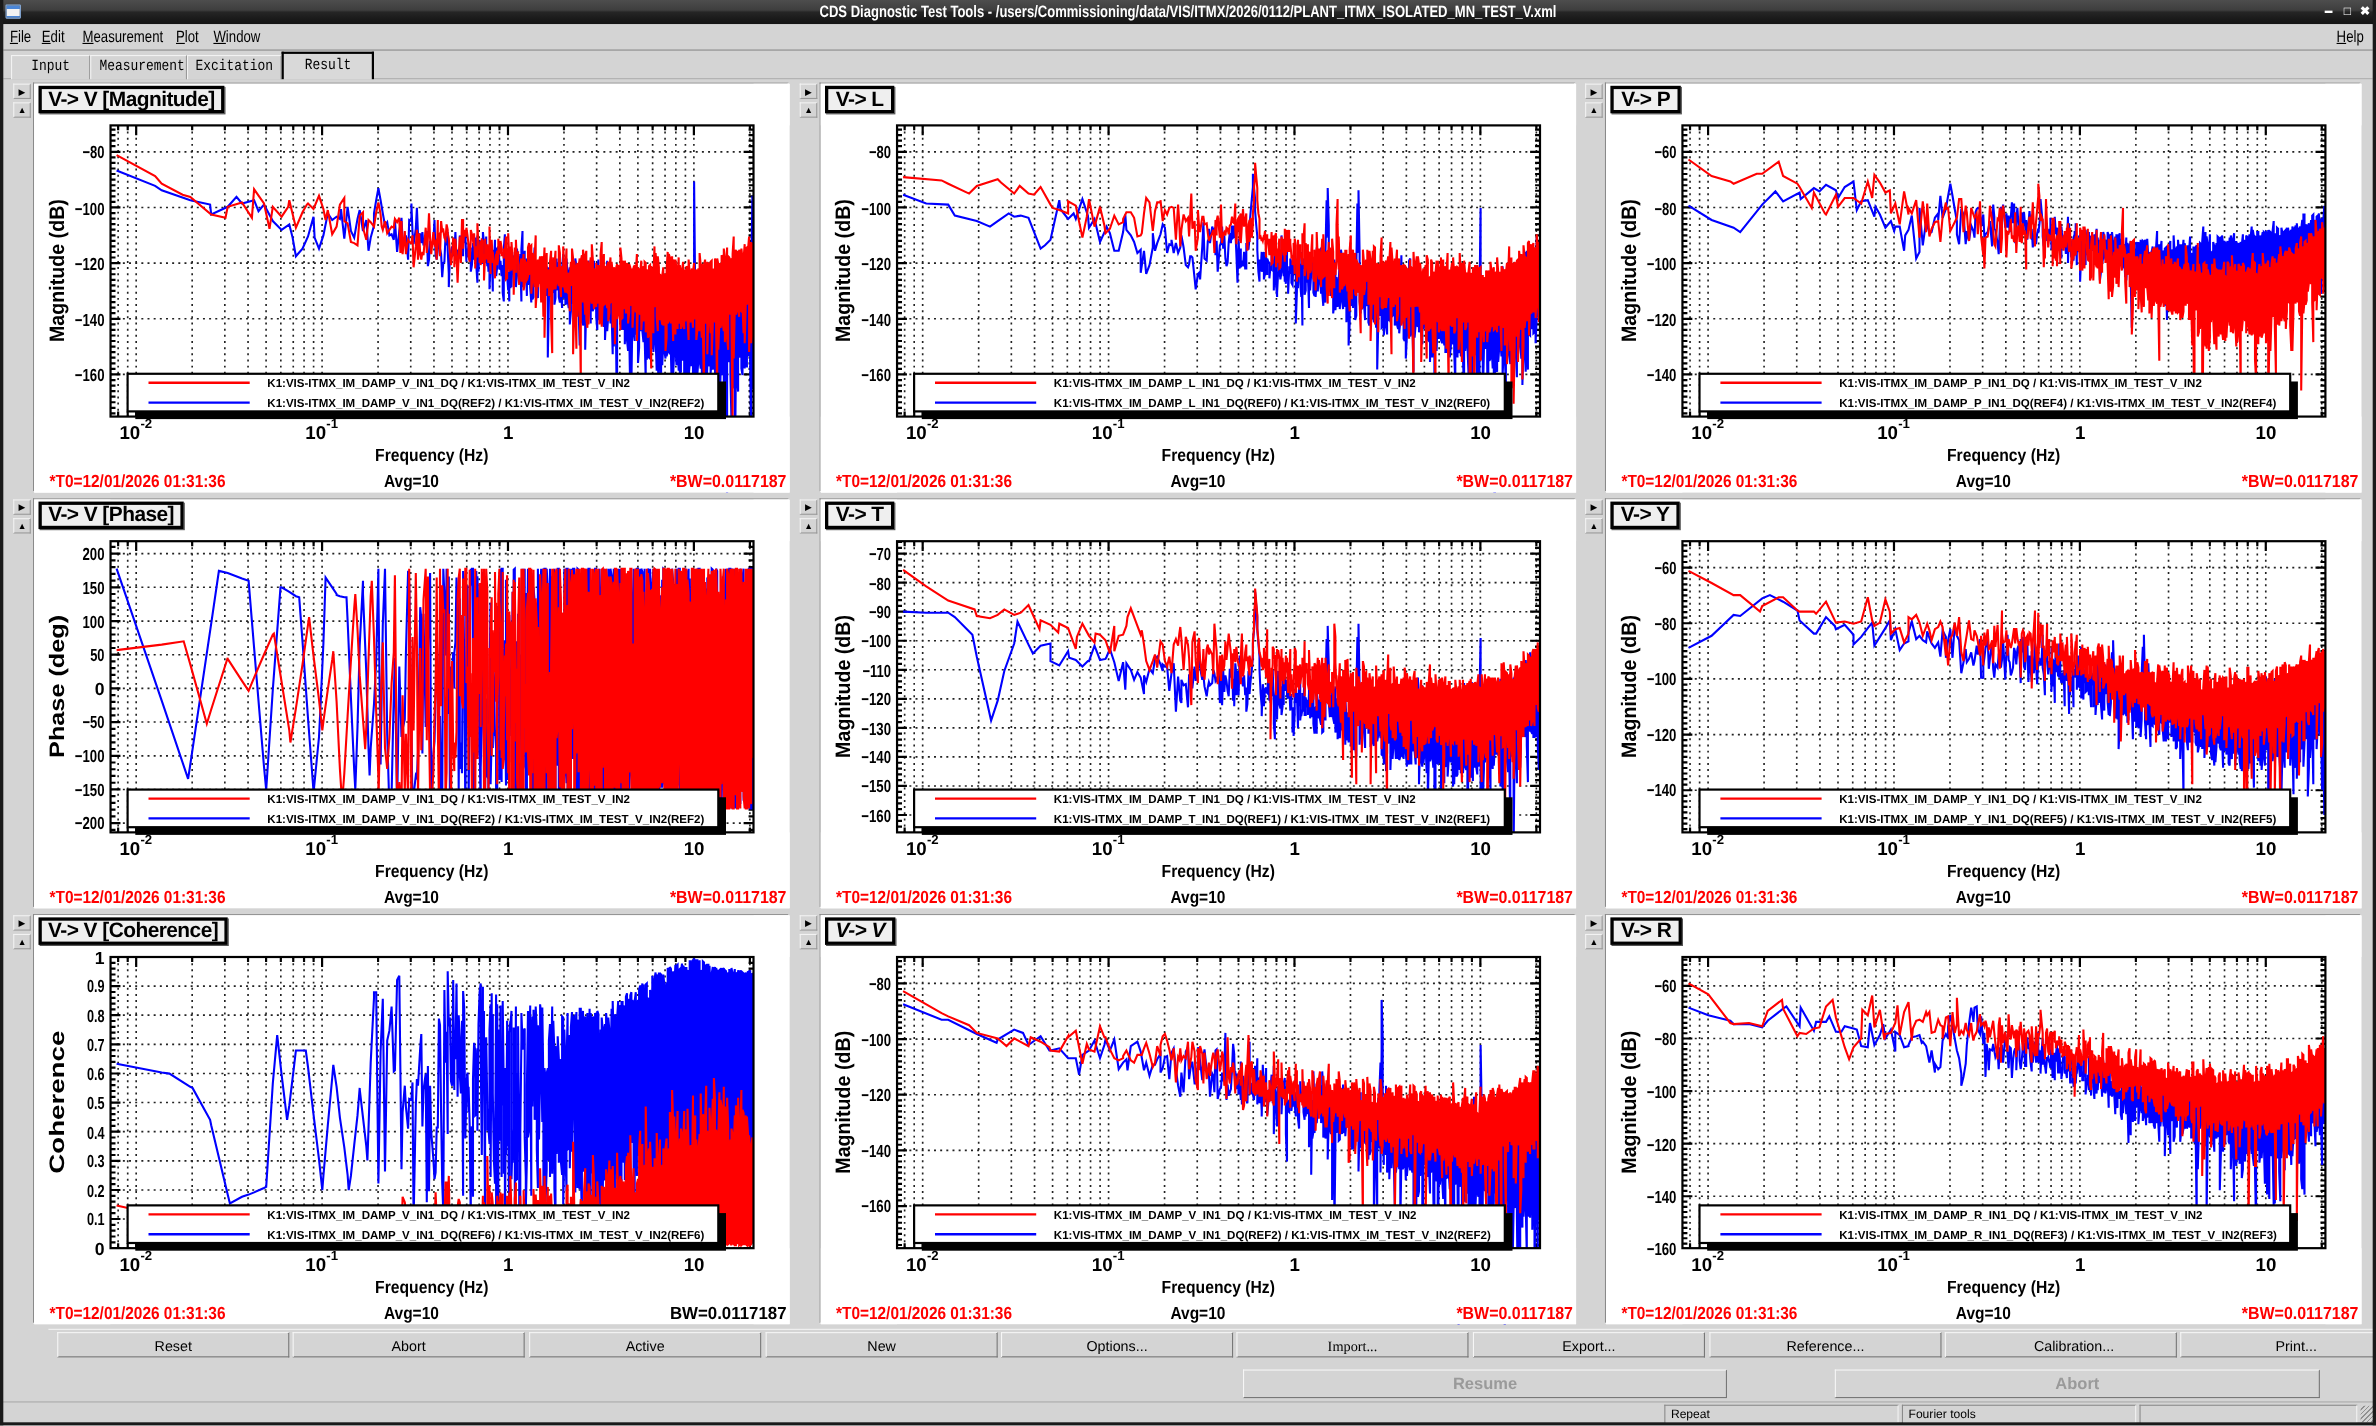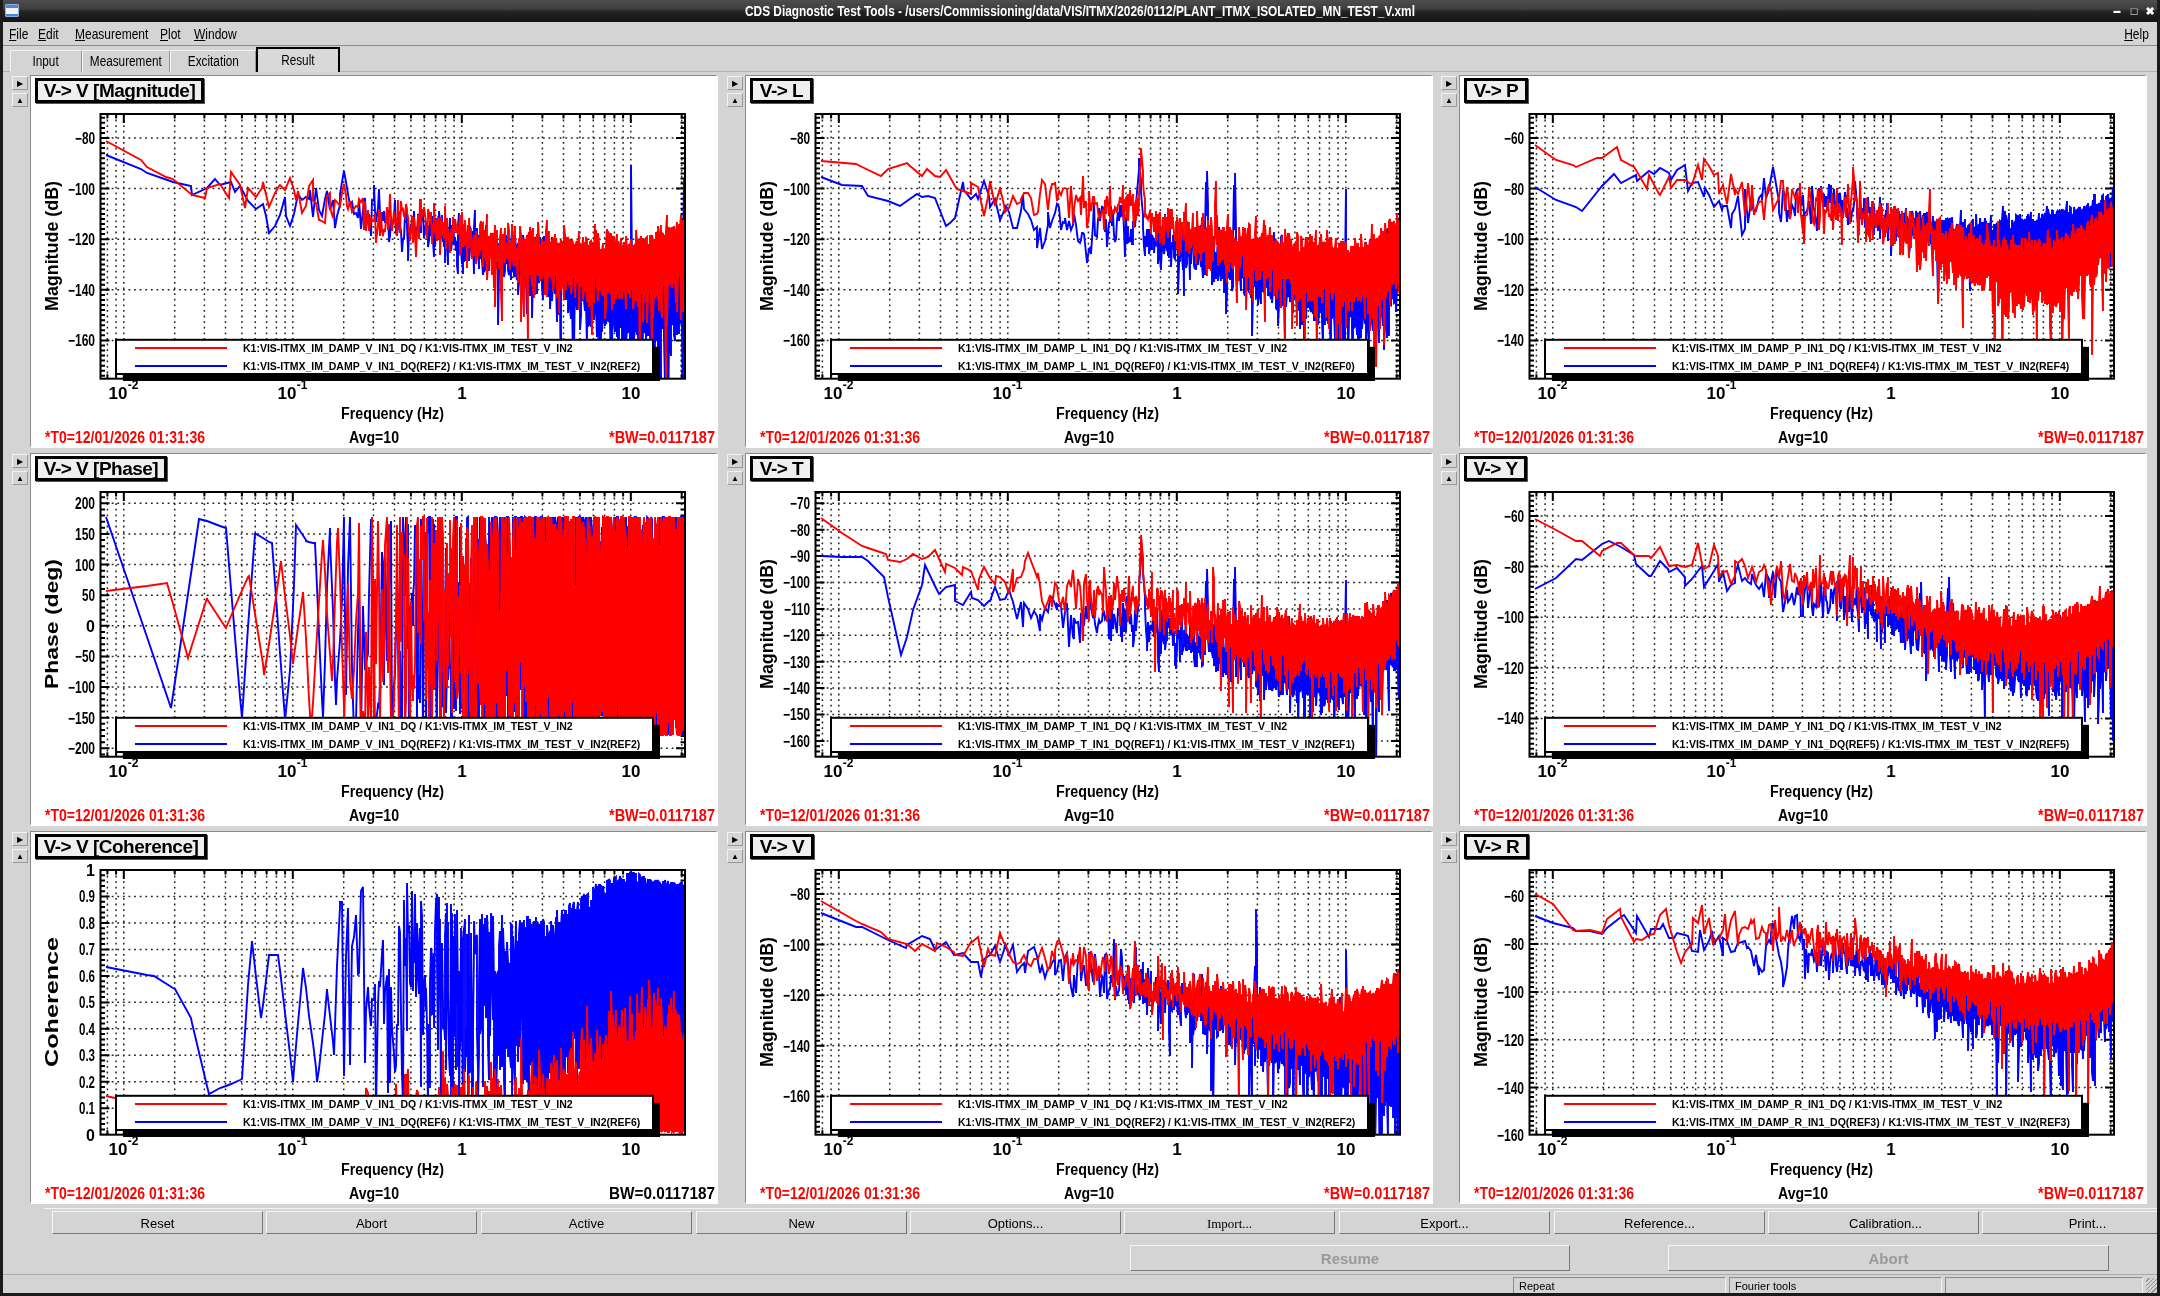--- a/index.html
+++ b/index.html
@@ -9,21 +9,21 @@
 #titlebar .t { display:inline-block; transform:scaleX(0.79); transform-origin:50% 50%; }
 #titlebar .ico { position:absolute; left:5px; top:4px; width:14px; height:13px;
   background:linear-gradient(#4a86d8 0 30%, #f2f2f2 30% 86%, #4a86d8 86%); border:1px solid #8ab0e0; border-radius:1px; }
 #titlebar .wb { position:absolute; top:0; height:22px; width:20px; color:#fff; font-weight:bold;
   font-size:11px; line-height:22px; text-align:center; }
 #menubar { position:absolute; left:3px; top:22px; width:2154px; height:24px; background:#d4d4d4;
   border-bottom:1px solid #8a8a8a; font-size:15px; color:#000; }
 #menubar span { position:absolute; top:3px; transform:scaleX(0.8); transform-origin:0 50%; }
 #menubar span.r { transform-origin:100% 50%; }
 #menubar u { text-decoration:underline; }
-#tabs { position:absolute; left:3px; top:47px; width:2154px; height:25px; border-bottom:1px solid #b0b0b0; }
+#tabs { position:absolute; left:3px; top:47px; width:2154px; height:25px; border-bottom:1px solid #b0b0b0;font-family:Liberation Mono, monospace; }
 .tab { position:absolute; top:3px; height:22px; background:#d4d4d4; border:1px solid #999;
   border-top-color:#f2f2f2; border-left-color:#f2f2f2; border-bottom:none; font-size:14px;
   text-align:center; padding-top:2px; }
 .tab span { display:inline-block; transform:scaleX(0.84); transform-origin:center; }
 .tab.active { top:0; height:25px; background:#d9d9d9; border:2px solid #000; border-bottom:none; padding-top:3px; }
 .panel { position:absolute; width:687px; height:372px; background:#fff;
   border:1px solid; border-color:#8a8a8a #eee #eee #8a8a8a; }
 .panel svg { position:absolute; left:0; top:0; }
 .ptitle { position:absolute; left:4px; top:2px; height:25px; background:#efefef;
   border:3px solid #000; font-size:19px; font-weight:bold; text-align:center; line-height:19px; letter-spacing:-0.5px;
@@ -379,21 +379,21 @@
       <rect x="92" y="270.8" width="537" height="34.19999999999999" fill="#000"></rect>
       <rect x="85" y="263.8" width="537" height="34.19999999999999" fill="#fff" stroke="#000" stroke-width="2"></rect>
       <path d="M104 272H196" stroke="#f00" stroke-width="2.2" fill="none"></path>
       <path d="M104 290H196" stroke="#00f" stroke-width="2.2" fill="none"></path>
       <text x="212" y="276" font-size="10.5" font-weight="bold">K1:VIS-ITMX_IM_DAMP_V_IN1_DQ / K1:VIS-ITMX_IM_TEST_V_IN2</text>
       <text x="212" y="294" font-size="10.5" font-weight="bold">K1:VIS-ITMX_IM_DAMP_V_IN1_DQ(REF2) / K1:VIS-ITMX_IM_TEST_V_IN2(REF2)</text>
       <text x="14" y="367" font-size="16" font-weight="bold" fill="#f00" textLength="160" lengthAdjust="spacingAndGlyphs">*T0=12/01/2026 01:31:36</text>
       <text x="318" y="367" font-size="16" font-weight="bold" textLength="50" lengthAdjust="spacingAndGlyphs">Avg=10</text>
       <text x="578" y="367" font-size="16" font-weight="bold" fill="#f00" textLength="106" lengthAdjust="spacingAndGlyphs">*BW=0.0117187</text>
     </svg>
-<div class="ptitle" style="width:64px;">V-&gt; V</div>
+<div class="ptitle" style="width:64px;font-style:italic;">V-&gt; V</div>
 </div>
 <div class="abtn" style="left:727px;top:832px;">▶</div>
 <div class="abtn" style="left:727px;top:849px;">▲</div>
 <div class="panel" style="left:1459px;top:831px;">
 <svg width="687" height="372" viewBox="0 0 687 372" font-family="Liberation Sans, sans-serif" fill="#000">
       <rect x="69.5" y="38.0" width="584.5" height="264.7" fill="#fff" stroke="none"></rect>
       <path d="M76.4 38.0V302.7M85.1 38.0V302.7M92.8 38.0V302.7M143.7 38.0V302.7M173.4 38.0V302.7M194.5 38.0V302.7M210.9 38.0V302.7M224.3 38.0V302.7M235.6 38.0V302.7M245.4 38.0V302.7M254.1 38.0V302.7M261.8 38.0V302.7M312.7 38.0V302.7M342.4 38.0V302.7M363.5 38.0V302.7M379.9 38.0V302.7M393.3 38.0V302.7M404.6 38.0V302.7M414.4 38.0V302.7M423.1 38.0V302.7M430.8 38.0V302.7M481.7 38.0V302.7M511.4 38.0V302.7M532.5 38.0V302.7M548.9 38.0V302.7M562.3 38.0V302.7M573.6 38.0V302.7M583.4 38.0V302.7M592.1 38.0V302.7M599.8 38.0V302.7M650.7 38.0V302.7M69.5 64.3H654.0M69.5 112.1H654.0M69.5 159.9H654.0M69.5 207.7H654.0M69.5 255.5H654.0M69.5 303.3H654.0" fill="none" stroke="#222" stroke-width="1.5" stroke-dasharray="1.8 3.8"></path>
       <path d="M76.4 38.0v4.5M76.4 302.7v-4.5M85.1 38.0v4.5M85.1 302.7v-4.5M92.8 38.0v9M92.8 302.7v-9M143.7 38.0v4.5M143.7 302.7v-4.5M173.4 38.0v4.5M173.4 302.7v-4.5M194.5 38.0v4.5M194.5 302.7v-4.5M210.9 38.0v4.5M210.9 302.7v-4.5M224.3 38.0v4.5M224.3 302.7v-4.5M235.6 38.0v4.5M235.6 302.7v-4.5M245.4 38.0v4.5M245.4 302.7v-4.5M254.1 38.0v4.5M254.1 302.7v-4.5M261.8 38.0v9M261.8 302.7v-9M312.7 38.0v4.5M312.7 302.7v-4.5M342.4 38.0v4.5M342.4 302.7v-4.5M363.5 38.0v4.5M363.5 302.7v-4.5M379.9 38.0v4.5M379.9 302.7v-4.5M393.3 38.0v4.5M393.3 302.7v-4.5M404.6 38.0v4.5M404.6 302.7v-4.5M414.4 38.0v4.5M414.4 302.7v-4.5M423.1 38.0v4.5M423.1 302.7v-4.5M430.8 38.0v9M430.8 302.7v-9M481.7 38.0v4.5M481.7 302.7v-4.5M511.4 38.0v4.5M511.4 302.7v-4.5M532.5 38.0v4.5M532.5 302.7v-4.5M548.9 38.0v4.5M548.9 302.7v-4.5M562.3 38.0v4.5M562.3 302.7v-4.5M573.6 38.0v4.5M573.6 302.7v-4.5M583.4 38.0v4.5M583.4 302.7v-4.5M592.1 38.0v4.5M592.1 302.7v-4.5M599.8 38.0v9M599.8 302.7v-9M650.7 38.0v4.5M650.7 302.7v-4.5M69.5 298.5h4.5M654.0 298.5h-4.5M69.5 293.7h4.5M654.0 293.7h-4.5M69.5 289.0h4.5M654.0 289.0h-4.5M69.5 284.2h4.5M654.0 284.2h-4.5M69.5 279.4h4.5M654.0 279.4h-4.5M69.5 274.6h4.5M654.0 274.6h-4.5M69.5 269.8h4.5M654.0 269.8h-4.5M69.5 265.1h4.5M654.0 265.1h-4.5M69.5 260.3h4.5M654.0 260.3h-4.5M69.5 255.5h9M654.0 255.5h-9M69.5 250.7h4.5M654.0 250.7h-4.5M69.5 245.9h4.5M654.0 245.9h-4.5M69.5 241.2h4.5M654.0 241.2h-4.5M69.5 236.4h4.5M654.0 236.4h-4.5M69.5 231.6h4.5M654.0 231.6h-4.5M69.5 226.8h4.5M654.0 226.8h-4.5M69.5 222.0h4.5M654.0 222.0h-4.5M69.5 217.3h4.5M654.0 217.3h-4.5M69.5 212.5h4.5M654.0 212.5h-4.5M69.5 207.7h9M654.0 207.7h-9M69.5 202.9h4.5M654.0 202.9h-4.5M69.5 198.1h4.5M654.0 198.1h-4.5M69.5 193.4h4.5M654.0 193.4h-4.5M69.5 188.6h4.5M654.0 188.6h-4.5M69.5 183.8h4.5M654.0 183.8h-4.5M69.5 179.0h4.5M654.0 179.0h-4.5M69.5 174.2h4.5M654.0 174.2h-4.5M69.5 169.5h4.5M654.0 169.5h-4.5M69.5 164.7h4.5M654.0 164.7h-4.5M69.5 159.9h9M654.0 159.9h-9M69.5 155.1h4.5M654.0 155.1h-4.5M69.5 150.3h4.5M654.0 150.3h-4.5M69.5 145.6h4.5M654.0 145.6h-4.5M69.5 140.8h4.5M654.0 140.8h-4.5M69.5 136.0h4.5M654.0 136.0h-4.5M69.5 131.2h4.5M654.0 131.2h-4.5M69.5 126.4h4.5M654.0 126.4h-4.5M69.5 121.7h4.5M654.0 121.7h-4.5M69.5 116.9h4.5M654.0 116.9h-4.5M69.5 112.1h9M654.0 112.1h-9M69.5 107.3h4.5M654.0 107.3h-4.5M69.5 102.5h4.5M654.0 102.5h-4.5M69.5 97.8h4.5M654.0 97.8h-4.5M69.5 93.0h4.5M654.0 93.0h-4.5M69.5 88.2h4.5M654.0 88.2h-4.5M69.5 83.4h4.5M654.0 83.4h-4.5M69.5 78.6h4.5M654.0 78.6h-4.5M69.5 73.9h4.5M654.0 73.9h-4.5M69.5 69.1h4.5M654.0 69.1h-4.5M69.5 64.3h9M654.0 64.3h-9M69.5 59.5h4.5M654.0 59.5h-4.5M69.5 54.7h4.5M654.0 54.7h-4.5M69.5 50.0h4.5M654.0 50.0h-4.5M69.5 45.2h4.5M654.0 45.2h-4.5M69.5 40.4h4.5M654.0 40.4h-4.5" fill="none" stroke="#000" stroke-width="2"></path>
       <path d="M75 84L93 91L113 96L116 99L130 99L142 102L147 96L161 85L164 83L176 101L177 84L189 105L191 97L200 97L203 92L209 106L214 106L217 101L225 103L228 104L232 119L238 120L240 98L244 118L249 109L252 99L254 112L259 104L263 124L263 106L267 109L271 120L275 119L275 118L278 111L282 110L285 109L287 116L288 115L291 119L294 134L296 123L299 143L299 135L302 140L304 138L306 114L309 108L311 112L311 101L313 91L315 101L317 112L319 123L321 130L323 144L323 155L325 147L327 135L328 118L330 99L332 84L334 96L334 97L335 84L337 83L338 104L340 108L341 92L343 117L344 107L345 147L346 117L347 124L348 141L349 122L351 123L352 117L353 123L354 129L356 124L357 140L358 120L359 130L360 118L360 130L361 134L363 108L364 117L365 126L366 139L367 120L368 121L369 148L370 132L371 124L372 121L373 127L373 141L374 117L375 109L376 124L376 132L377 140L378 131L379 119L380 116L381 137L382 137L382 119L383 111L384 121L385 121L386 134L387 142L387 124L388 134L389 121L390 115L390 121L391 134L392 127L393 106L393 134L394 131L395 123L395 144L396 124L397 112L397 136L398 121L399 138L399 136L400 144L400 141L401 129L401 132L402 129L403 134L403 132L404 139L405 117L405 117L406 148L406 134L407 125L408 150L408 125L409 133L409 127L410 118L410 121L411 143L412 143L412 121L413 138L413 144L414 138L414 149L415 140L415 134L416 126L416 134L417 122L417 144L418 141L419 148L419 129L420 142L420 126L421 131L421 121L422 153L422 133L423 134L423 127L424 136L424 153L425 136L425 156L426 149L426 135L427 146L427 153L428 137L428 144L429 128L429 140L430 122L430 138L431 147L431 132L432 137L432 146L433 142L433 150L434 150L434 130L435 132L435 147L436 121L436 163L437 151L437 153L438 148L438 145L439 159L439 128L440 140L440 142L441 164L441 123L442 149L442 153L443 136L443 156L444 167L444 150L445 136L445 159L446 162L446 142L447 145L447 159L448 142L448 152L449 151L449 141L450 143L450 146L451 165L451 144L452 132L452 159L453 161L453 144L454 140L454 162L455 156L455 134L456 147L456 148L457 175L457 151L458 137L458 164L459 159L459 151L460 154L460 165L461 158L461 154L462 154L462 162L463 181L463 146L464 155L464 173L465 175L465 134L466 152L466 161L467 167L467 160L468 164L468 181L469 186L469 155L470 156L470 180L471 163L471 149L472 159L472 165L473 181L473 141L474 154L474 169L475 207L475 150L476 155L476 174L477 200L477 148L478 138L478 168L479 188L479 148L480 144L480 161L481 187L481 151L482 146L482 175L483 168L483 148L484 153L484 190L485 175L485 148L486 155L486 170L487 180L487 156L488 162L488 187L489 182L489 143L490 158L490 176L491 191L491 146L492 152L492 184L493 177L493 152L494 158L494 189L495 186L495 159L496 160L496 189L497 182L497 160L498 156L498 191L499 194L499 156L500 152L500 189L501 185L501 164L502 165L502 188L503 206L503 154L504 153L504 192L505 180L505 151L506 164L506 179L507 192L507 154L508 167L508 219L509 184L509 163L510 153L510 180L511 200L511 162L512 155L512 181L513 217L513 158L514 147L514 187L515 184L515 155L516 160L516 206L517 201L517 143L518 164L518 188L519 193L519 163L520 166L520 184L521 179L521 158L522 163L522 206L523 196L523 165L524 162L524 199L525 194L525 164L526 165L526 194L527 191L527 160L528 157L528 194L529 192L529 164L530 159L530 189L531 193L531 168L532 165L532 202L533 202L533 158L534 153L534 195L535 207L535 167L536 162L536 192L537 282L537 156L538 165L538 231L539 198L539 150L540 163L540 194L541 189L541 152L542 160L542 186L543 195L543 166L544 154L544 193L545 210L545 167L546 166L546 271L547 202L547 173L548 166L548 201L549 197L549 161L550 166L550 211L551 200L551 164L552 165L552 196L553 215L553 161L554 160L554 200L555 203L555 166L556 160L556 201L557 201L557 156L558 150L558 250L559 216L559 159L560 169L560 204L561 215L561 160L562 159L562 202L563 208L563 165L564 163L564 200L565 191L565 160L566 166L566 206L567 208L567 160L568 160L568 231L569 205L569 166L570 170L570 201L571 260L571 163L572 165L572 199L573 228L573 166L574 162L574 223L575 212L575 165L576 164L576 226L577 217L577 161L578 168L578 239L579 231L579 167L580 163L580 208L581 224L581 168L582 156L582 214L583 217L583 171L584 151L584 199L585 209L585 170L586 160L586 209L587 217L587 150L588 167L588 219L589 228L589 167L590 168L590 234L591 282L591 160L592 170L592 212L593 214L593 170L594 159L594 225L595 215L595 168L596 160L596 221L597 205L597 166L598 166L598 205L599 244L599 169L600 166L600 200L601 254L601 163L602 163L602 210L603 258L603 167L604 167L604 209L605 219L605 162L606 163L606 212L607 264L607 163L608 161L608 262L609 231L609 165L610 157L610 210L611 221L611 157L612 155L612 233L613 260L613 156L614 165L614 221L615 201L615 148L616 164L616 209L617 232L617 160L618 162L618 211L619 212L619 161L620 164L620 216L621 217L621 150L622 149L622 199L623 227L623 162L624 156L624 219L625 199L625 161L626 157L626 203L627 202L627 155L628 160L628 207L629 209L629 163L630 153L630 226L631 207L631 154L632 159L632 240L633 249L633 145L634 151L634 216L635 254L635 149L636 145L636 189L637 190L637 145L638 146L638 192L639 206L639 151L640 142L640 185L641 201L641 143L642 141L642 187L643 189L643 146L644 138L644 187L645 210L645 142L646 141L646 197L647 191L647 135L648 138L648 179L649 200L649 144L650 136L650 187L651 227L651 142L652 138L652 189L653 188L653 135L654 136L654 184" fill="none" stroke="#00f" stroke-width="1.9"></path>
       <path d="M75 62L93 72L113 98L116 99L130 98L142 101L147 87L160 77L161 85L174 110L176 107L182 108L189 103L194 102L200 83L206 77L209 93L217 120L221 131L225 120L232 112L233 86L238 91L242 73L244 102L249 86L253 113L254 108L259 107L263 98L265 82L267 109L271 88L275 79L278 114L279 103L282 96L285 95L288 97L291 88L292 91L294 88L296 107L299 106L302 95L304 100L306 101L306 112L309 93L311 92L313 119L315 88L317 107L319 99L319 75L321 110L323 105L325 108L327 98L328 104L330 109L332 98L333 108L334 114L335 110L337 106L338 100L340 90L341 100L343 98L344 101L345 96L346 100L347 116L348 102L349 111L351 101L352 96L353 107L354 116L356 131L357 100L358 93L359 134L360 107L360 100L361 116L363 106L364 118L365 124L366 90L367 109L368 113L369 100L370 106L371 112L372 105L373 129L373 104L374 106L375 123L376 101L376 109L377 97L378 112L379 123L380 103L381 111L382 126L382 108L383 106L384 105L385 109L386 126L387 134L387 101L388 115L389 124L390 128L390 124L391 101L392 128L393 107L393 111L394 107L395 97L395 86L396 97L397 107L397 118L398 118L399 126L399 131L400 111L400 107L401 103L401 104L402 124L403 127L403 113L404 106L405 114L405 121L406 127L406 106L407 110L408 105L408 115L409 116L409 121L410 116L410 114L411 117L412 118L412 110L413 125L413 122L414 113L414 124L415 123L415 129L416 122L416 119L417 128L417 115L418 118L419 120L419 140L420 127L420 118L421 135L421 119L422 142L422 134L423 122L423 124L424 128L424 128L425 148L425 126L426 137L426 165L427 128L427 128L428 120L428 126L429 125L429 134L430 109L430 119L431 135L431 122L432 127L432 137L433 130L433 128L434 132L434 104L435 128L435 132L436 114L436 144L437 127L437 123L438 130L438 118L439 115L439 127L440 111L440 154L441 159L441 126L442 123L442 149L443 130L443 144L444 137L444 128L445 129L445 145L446 153L446 132L447 134L447 143L448 127L448 138L449 146L449 129L450 139L450 158L451 135L451 124L452 107L452 129L453 148L453 135L454 136L454 143L455 153L455 122L456 122L456 143L457 146L457 119L458 128L458 137L459 144L459 119L460 125L460 145L461 157L461 150L462 124L462 158L463 144L463 128L464 129L464 160L465 160L465 132L466 122L466 159L467 158L467 139L468 137L468 157L469 141L469 130L470 140L470 167L471 166L471 146L472 136L472 145L473 161L473 135L474 144L474 159L475 147L475 125L476 121L476 156L477 152L477 131L478 138L478 167L479 169L479 137L480 144L480 155L481 154L481 129L482 122L482 148L483 161L483 138L484 155L484 167L485 157L485 140L486 122L486 149L487 155L487 136L488 148L488 170L489 157L489 135L490 136L490 176L491 180L491 137L492 139L492 154L493 164L493 134L494 138L494 170L495 161L495 130L496 131L496 165L497 167L497 134L498 133L498 169L499 174L499 132L500 142L500 179L501 169L501 140L502 142L502 178L503 181L503 141L504 141L504 168L505 188L505 139L506 146L506 154L507 164L507 142L508 140L508 177L509 179L509 148L510 152L510 176L511 171L511 134L512 147L512 167L513 170L513 140L514 144L514 171L515 173L515 147L516 137L516 174L517 167L517 142L518 148L518 183L519 176L519 139L520 147L520 187L521 182L521 144L522 142L522 172L523 183L523 147L524 149L524 201L525 175L525 146L526 149L526 175L527 187L527 148L528 140L528 182L529 181L529 143L530 141L530 169L531 167L531 147L532 150L532 185L533 189L533 134L534 134L534 206L535 188L535 152L536 146L536 175L537 167L537 142L538 140L538 181L539 206L539 146L540 144L540 174L541 163L541 146L542 147L542 237L543 169L543 131L544 154L544 222L545 177L545 150L546 139L546 170L547 194L547 156L548 138L548 191L549 184L549 135L550 146L550 211L551 190L551 140L552 141L552 189L553 183L553 146L554 148L554 196L555 190L555 154L556 153L556 197L557 180L557 146L558 143L558 180L559 190L559 151L560 157L560 191L561 188L561 141L562 153L562 211L563 197L563 144L564 157L564 185L565 187L565 153L566 151L566 196L567 186L567 148L568 140L568 184L569 198L569 145L570 146L570 192L571 192L571 156L572 142L572 194L573 222L573 152L574 153L574 185L575 192L575 143L576 150L576 211L577 189L577 150L578 150L578 194L579 183L579 150L580 136L580 183L581 187L581 141L582 146L582 193L583 183L583 144L584 143L584 296L585 197L585 144L586 145L586 193L587 181L587 146L588 146L588 190L589 195L589 153L590 152L590 228L591 228L591 137L592 150L592 190L593 188L593 153L594 151L594 203L595 197L595 142L596 138L596 191L597 188L597 144L598 146L598 183L599 195L599 147L600 147L600 198L601 200L601 137L602 145L602 198L603 186L603 135L604 153L604 194L605 198L605 140L606 149L606 198L607 189L607 149L608 145L608 195L609 259L609 140L610 144L610 188L611 195L611 141L612 145L612 195L613 182L613 148L614 134L614 190L615 183L615 141L616 149L616 284L617 192L617 140L618 143L618 195L619 221L619 131L620 131L620 186L621 188L621 142L622 135L622 189L623 214L623 144L624 143L624 189L625 208L625 136L626 138L626 183L627 189L627 141L628 140L628 278L629 178L629 128L630 133L630 181L631 179L631 131L632 133L632 188L633 182L633 126L634 127L634 191L635 180L635 136L636 132L636 207L637 190L637 135L638 136L638 176L639 197L639 118L640 126L640 180L641 179L641 122L642 129L642 166L643 178L643 128L644 129L644 192L645 167L645 133L646 122L646 170L647 192L647 121L648 123L648 159L649 176L649 118L650 120L650 183L651 167L651 123L652 110L652 163L653 171L653 121L654 125L654 156" fill="none" stroke="#f00" stroke-width="1.9"></path>

